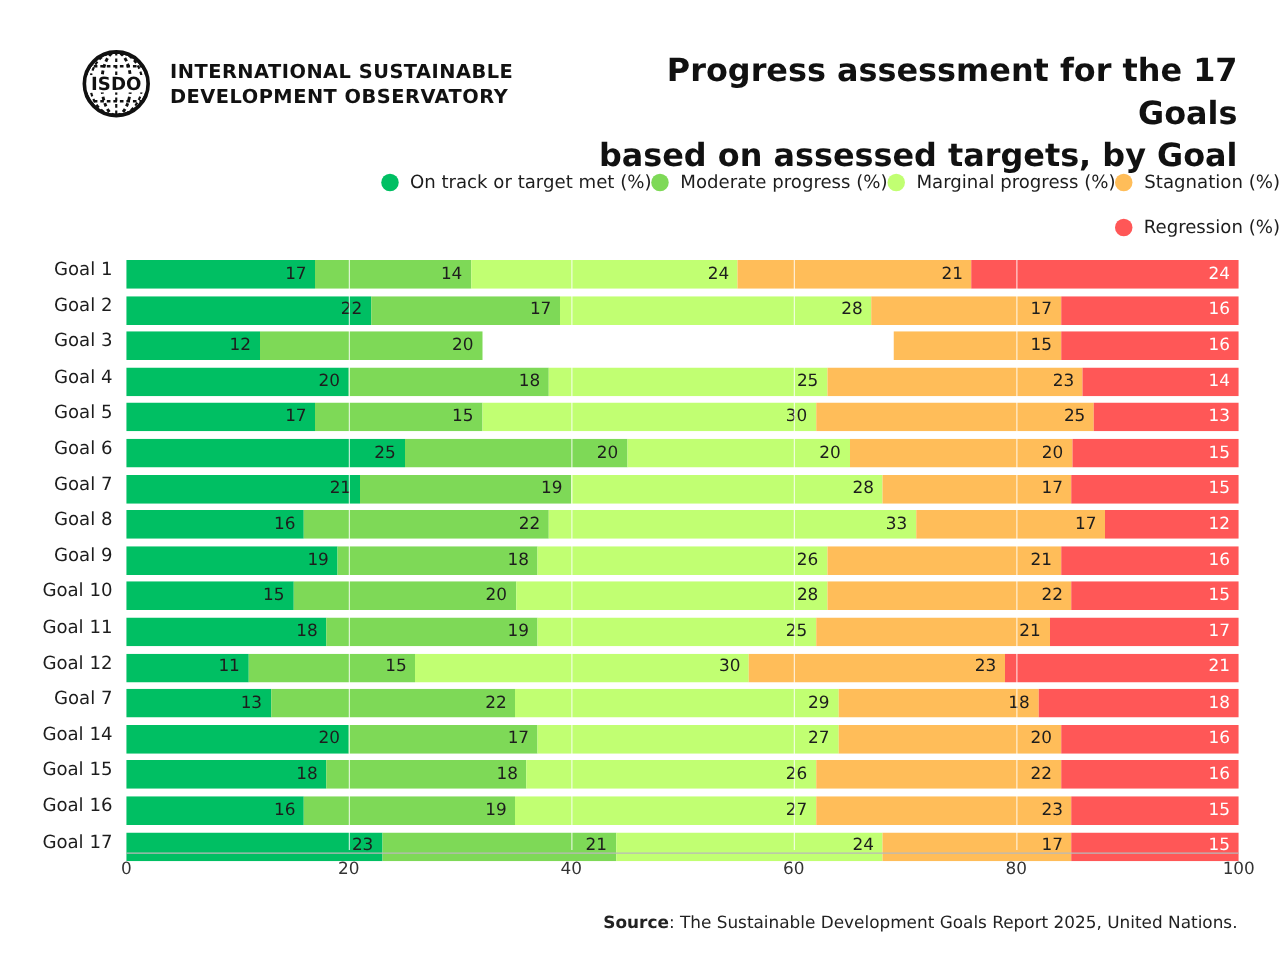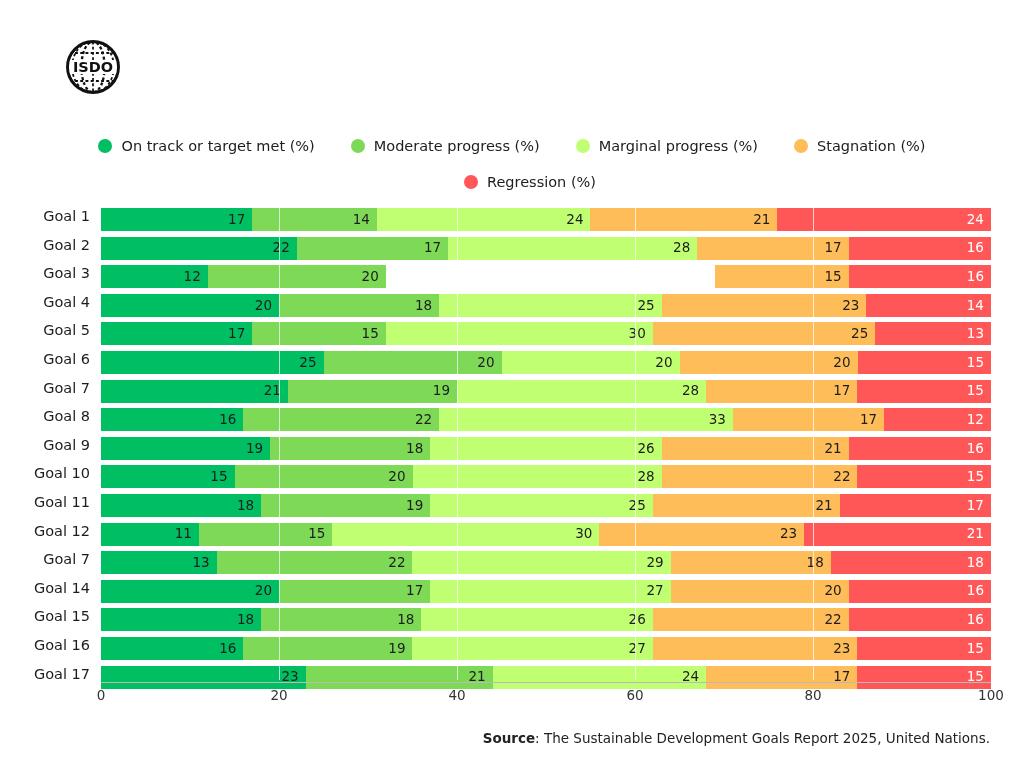--- a/index.html
+++ b/index.html
@@ -54,23 +54,22 @@
   .chart-title .t2 { display: block; }
 
   
   .legend {
     position: absolute;
     left: 0; top: 134px;
     width: 1024px;
   }
   .legend-row {
     display: flex;
-    justify-content: center;
+    justify-content: flex-end;
     align-items: center;
-    gap: 36px;
     height: 24px;
   }
   .legend-row.row2 { margin-top: 12px; padding-left: 36px; }
   .legend-item {
     display: flex;
     align-items: center;
     gap: 9px;
     white-space: nowrap;
   }
   .legend-dot {
@@ -196,22 +195,30 @@
           <ellipse cx="50" cy="50" rx="36" ry="44" fill="none" stroke="#111" stroke-width="3" stroke-dasharray="5 4"></ellipse>
           <line x1="6" y1="50" x2="94" y2="50" stroke="#111" stroke-width="4" stroke-dasharray="5 4"></line>
           <line x1="50" y1="6" x2="50" y2="94" stroke="#111" stroke-width="3" stroke-dasharray="5 4"></line>
           <path d="M10 26 H90" stroke="#111" stroke-width="3.5" stroke-dasharray="5 4" fill="none"></path>
           <path d="M10 74 H90" stroke="#111" stroke-width="3.5" stroke-dasharray="5 4" fill="none"></path>
           <rect x="4" y="38" width="92" height="24" fill="#ffffff"></rect>
           <text x="50" y="58" text-anchor="middle" font-family="DejaVu Sans, sans-serif" font-size="25" font-weight="bold" fill="#111">ISDO</text>
         </g>
         <circle cx="50" cy="50" r="44" fill="none" stroke="#111" stroke-width="5"></circle>
       </svg>
+      <div class="brand-text">
+        <span class="l1">INTERNATIONAL SUSTAINABLE</span>
+        <span class="l2">DEVELOPMENT OBSERVATORY</span>
+      </div>
     </div>
 
+    <div class="chart-title">
+      <span class="t1">Progress assessment for the 17 Goals</span>
+      <span class="t2">based on assessed targets, by Goal</span>
+    </div>
   </div>
 
   <div class="legend">
     <div class="legend-row row1" id="legend-row-1">
         <div class="legend-item">
           <span class="legend-dot" style="background: rgb(0, 191, 99);"></span>
           <span class="legend-label">On track or target met (%)</span>
         </div>
         <div class="legend-item">
           <span class="legend-dot" style="background: rgb(126, 217, 87);"></span>

